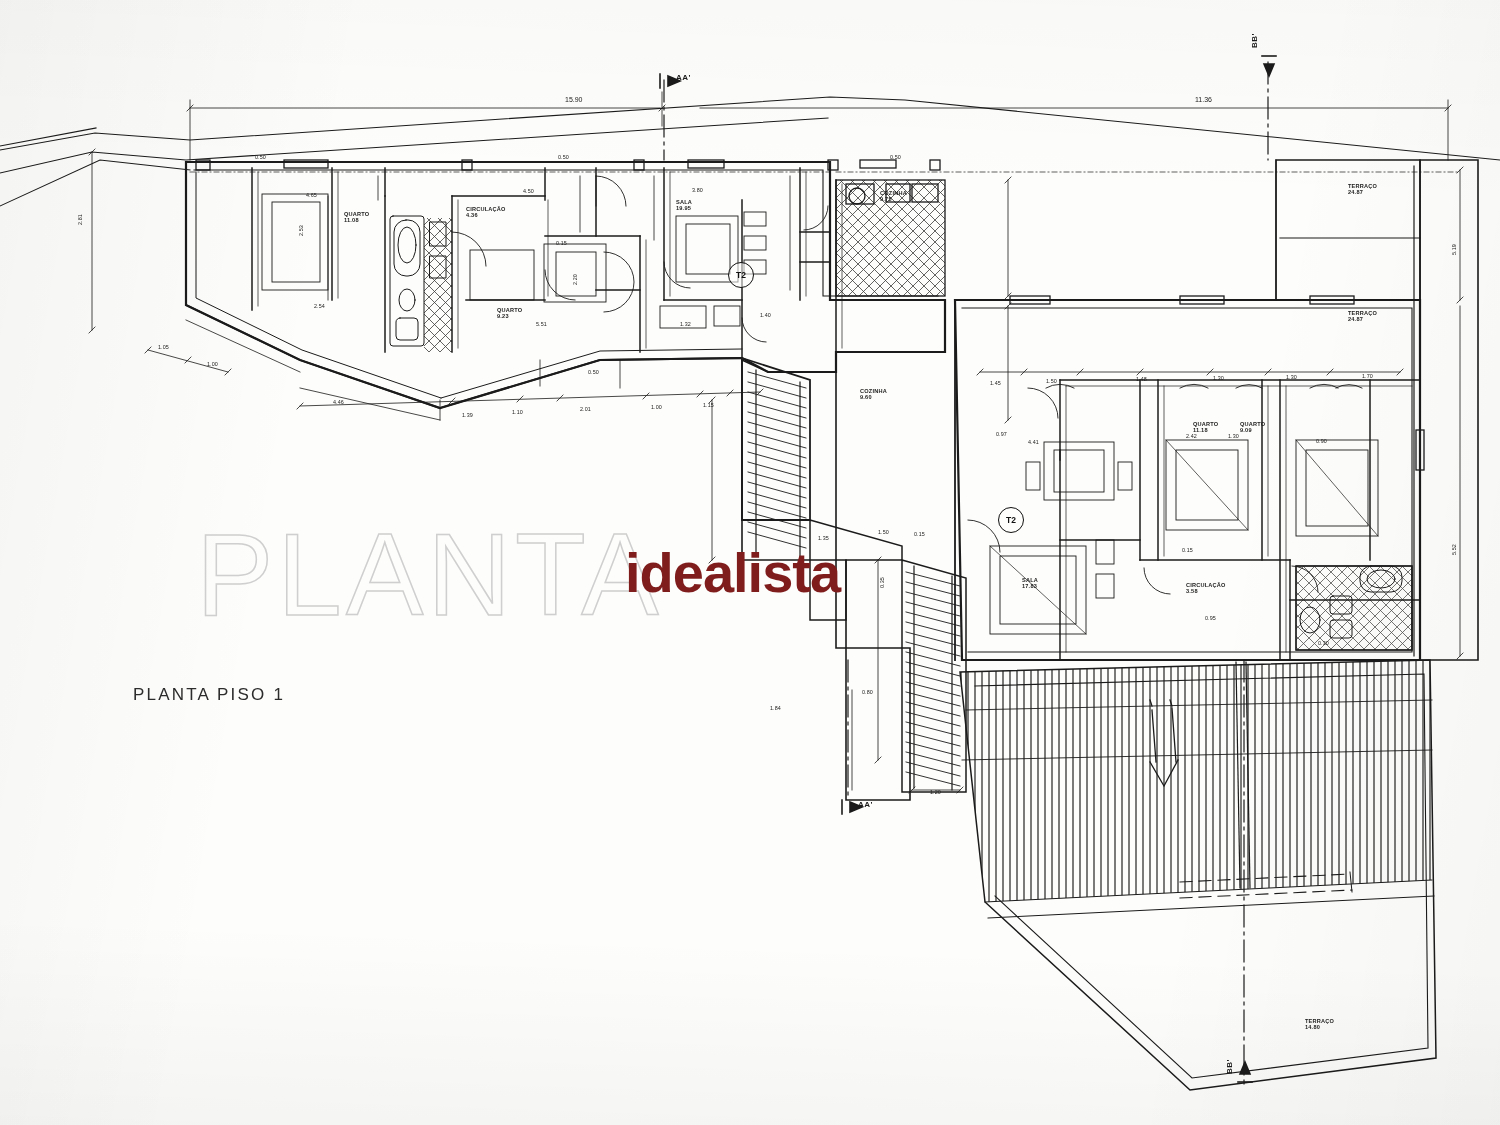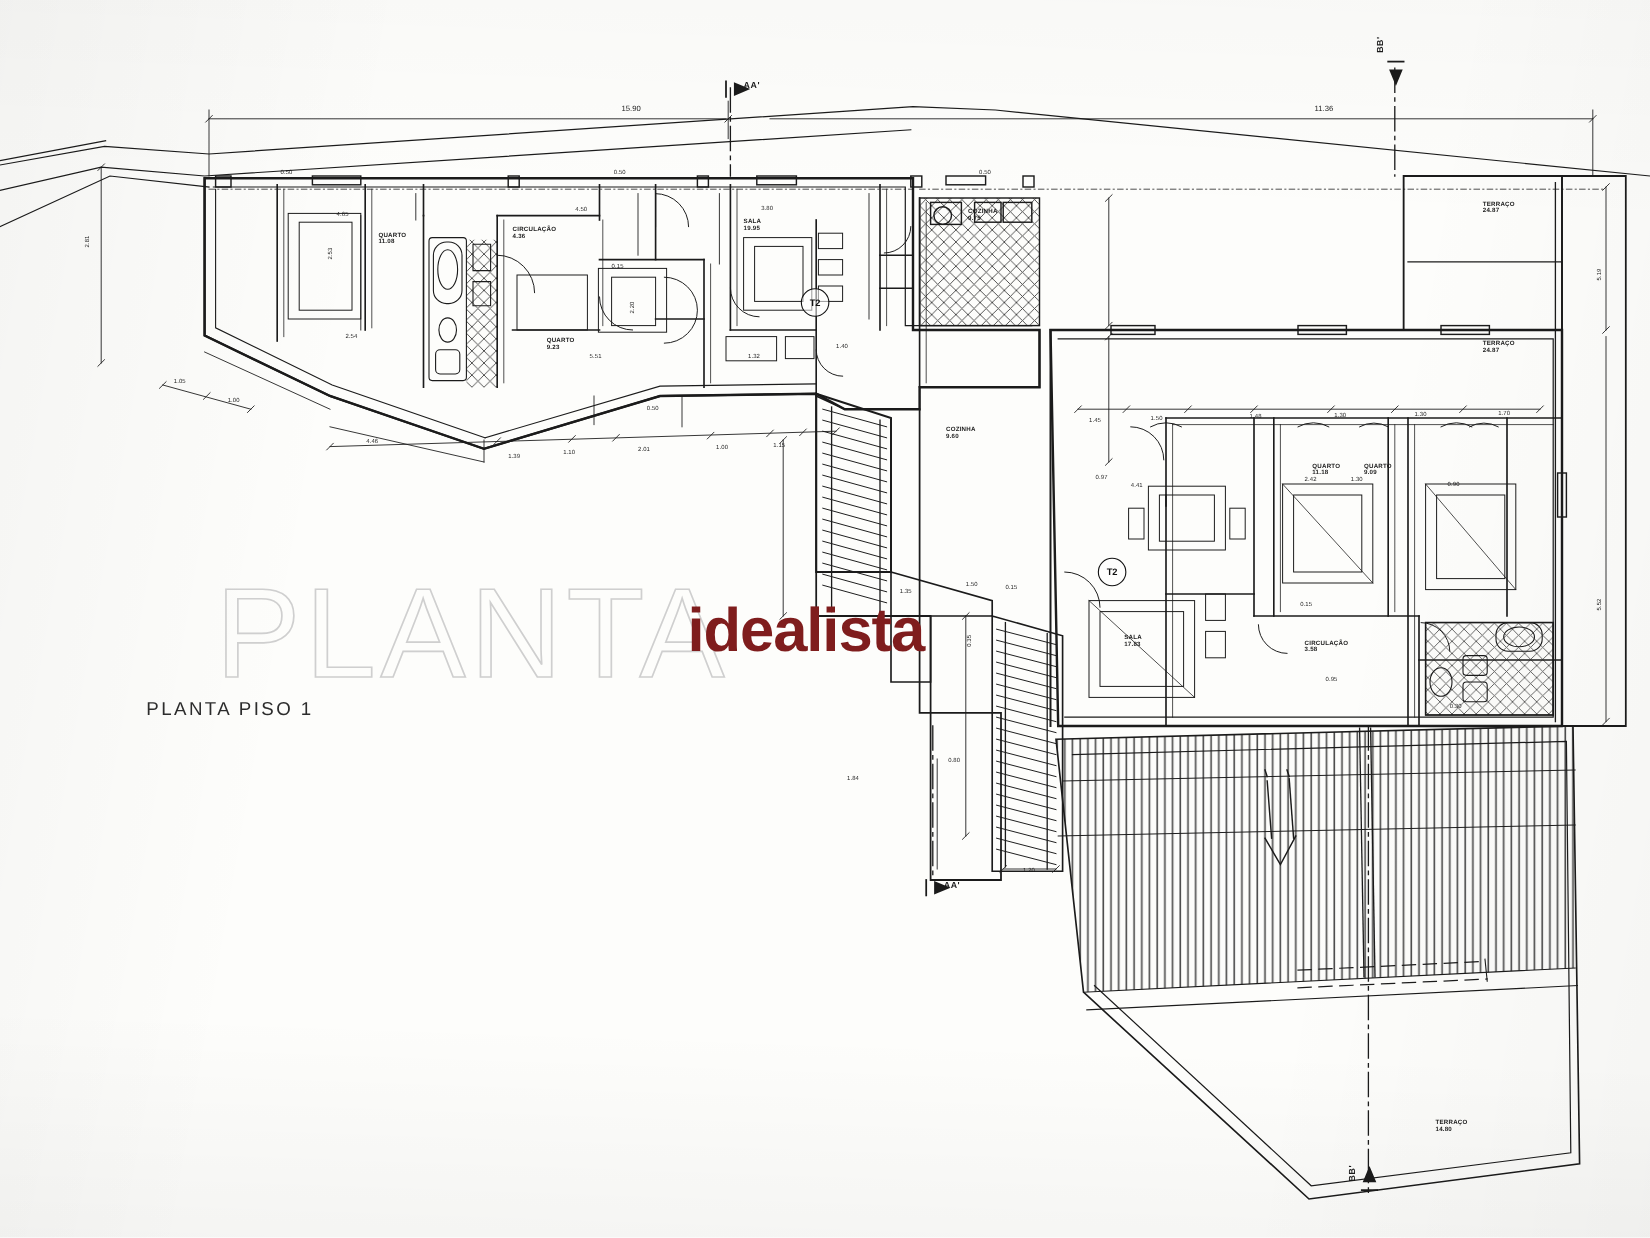--- a/index.html
+++ b/index.html
@@ -39,21 +39,21 @@
     color:transparent;-webkit-text-stroke:1.3px #d6d6d6;
     white-space:nowrap;
   }
   .wm-idealista{
     position:absolute;left:596px;top:540px;
     font-family:"Liberation Sans", sans-serif;
     font-size:56px;font-weight:700;letter-spacing:-1px;
     color:#7f1d1d;white-space:nowrap;margin-left:29px;
   }
   .plan-title{
-    position:absolute;left:133px;top:635px;
+    position:absolute;left:133px;top:685px;
     font-size:17px;letter-spacing:2.2px;color:#2c2c2c;
     font-family:"Liberation Sans", sans-serif;white-space:nowrap;
   }
   
   .anno{
     position:absolute;
     font-family:"Liberation Sans", sans-serif;
     color:#1b1b1b;white-space:nowrap;line-height:1.05;
   }
   .rm{font-size:5.6px;letter-spacing:.2px;font-weight:700;}

